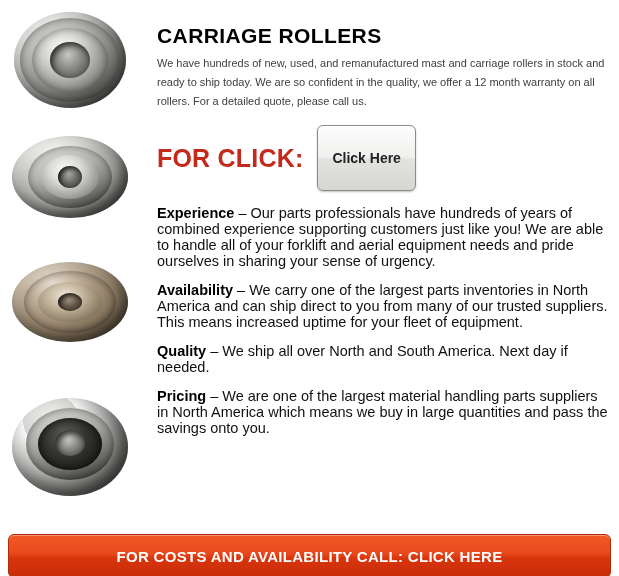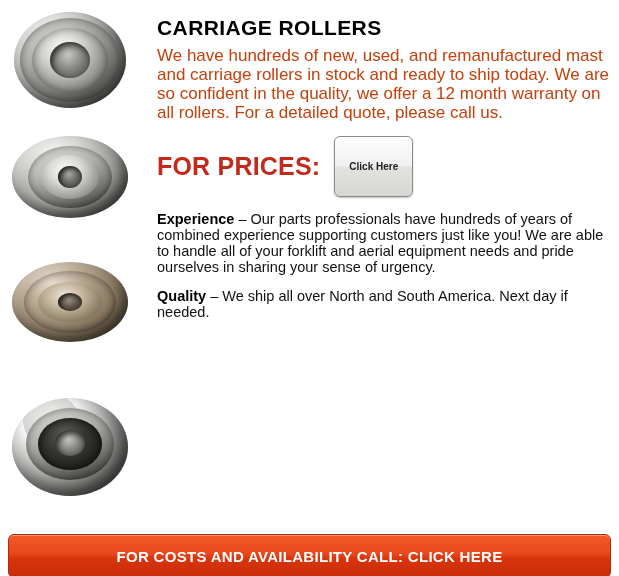--- a/index.html
+++ b/index.html
@@ -167,56 +167,56 @@
     width: 30px; height: 26px;
     border-radius: 50%;
     background: radial-gradient(ellipse at 45% 35%, #c9c9c6 0%, #8d8d8a 40%, #3c3c3a 100%);
     box-shadow: inset 2px 3px 6px rgba(0,0,0,0.7);
   }
 
   
   .content {
     position: absolute;
     left: 157px;
-    top: 8px;
+    top: 16px;
     width: 462px;
     padding-right: 8px;
   }
   h1.title {
     font-size: 21px;
     font-weight: bold;
     letter-spacing: 0.4px;
     margin: 8px 0 6px 0;
     color: #000000;
   }
   p.intro {
-    font-size: 17px;
+    font-size: 11px;
     line-height: 19px;
     margin: 0 0 14px 0;
-    color: #c2410c;
+    color: #404040;
   }
   .prices-row {
     display: flex;
     align-items: center;
     margin: 2px 0 14px 0;
   }
   .prices-label {
     font-size: 25px;
     font-weight: bold;
     color: #c32a1b;
     letter-spacing: 0.2px;
     margin-right: 14px;
   }
   .click-here-btn {
     display: inline-block;
     background: linear-gradient(180deg, #fdfdfd 0%, #f0f0ef 48%, #e2e2e0 52%, #d6d6d3 100%);
     border: 1px solid #8c8c8a;
     border-radius: 6px;
     padding: 24px 14px;
-    font-size: 10px;
+    font-size: 14px;
     font-weight: bold;
     color: #222222;
     box-shadow: 0 1px 2px rgba(0,0,0,0.25), inset 0 1px 0 rgba(255,255,255,0.9);
     cursor: pointer;
   }
   .feature {
     font-size: 14.5px;
     line-height: 16px;
     margin: 0 0 13px 0;
     color: #111111;
@@ -286,30 +286,32 @@
 
   </div>
 
   <div class="content">
 
     <h1 class="title">CARRIAGE ROLLERS</h1>
 
     <p class="intro">We have hundreds of new, used, and remanufactured mast and carriage rollers in stock and ready to ship today. We are so confident in the quality, we offer a 12 month warranty on all rollers. For a detailed quote, please call us.</p>
 
     <div class="prices-row">
-      <div class="prices-label">FOR PRICES:</div>
+      <div class="prices-label">FOR CLICK:</div>
       <div class="click-here-btn">Click Here</div>
     </div>
 
     <p class="feature"><b>Experience</b><span> – Our parts professionals have hundreds of years of combined experience supporting customers just like you!  We are able to handle all of your forklift and aerial equipment needs and pride ourselves in sharing your sense of urgency.</span></p>
 
+    <p class="feature"><b>Availability</b><span> – We carry one of the largest parts inventories in North America and can ship direct to you from many of our trusted suppliers. This means increased uptime for your fleet of equipment.</span></p>
 
 
     <p class="feature"><b>Quality</b><span> – We ship all over North and South America.  Next day if needed.</span></p>
 
+    <p class="feature"><b>Pricing</b><span> – We are one of the largest material handling parts suppliers in North America which means we buy in large quantities and pass the savings onto you.</span></p>
 
   </div>
 
   <div class="cta-bar">
     <span>FOR COSTS AND AVAILABILITY CALL: CLICK HERE</span>
   </div>
 
 </div>
 
 </body></html>

